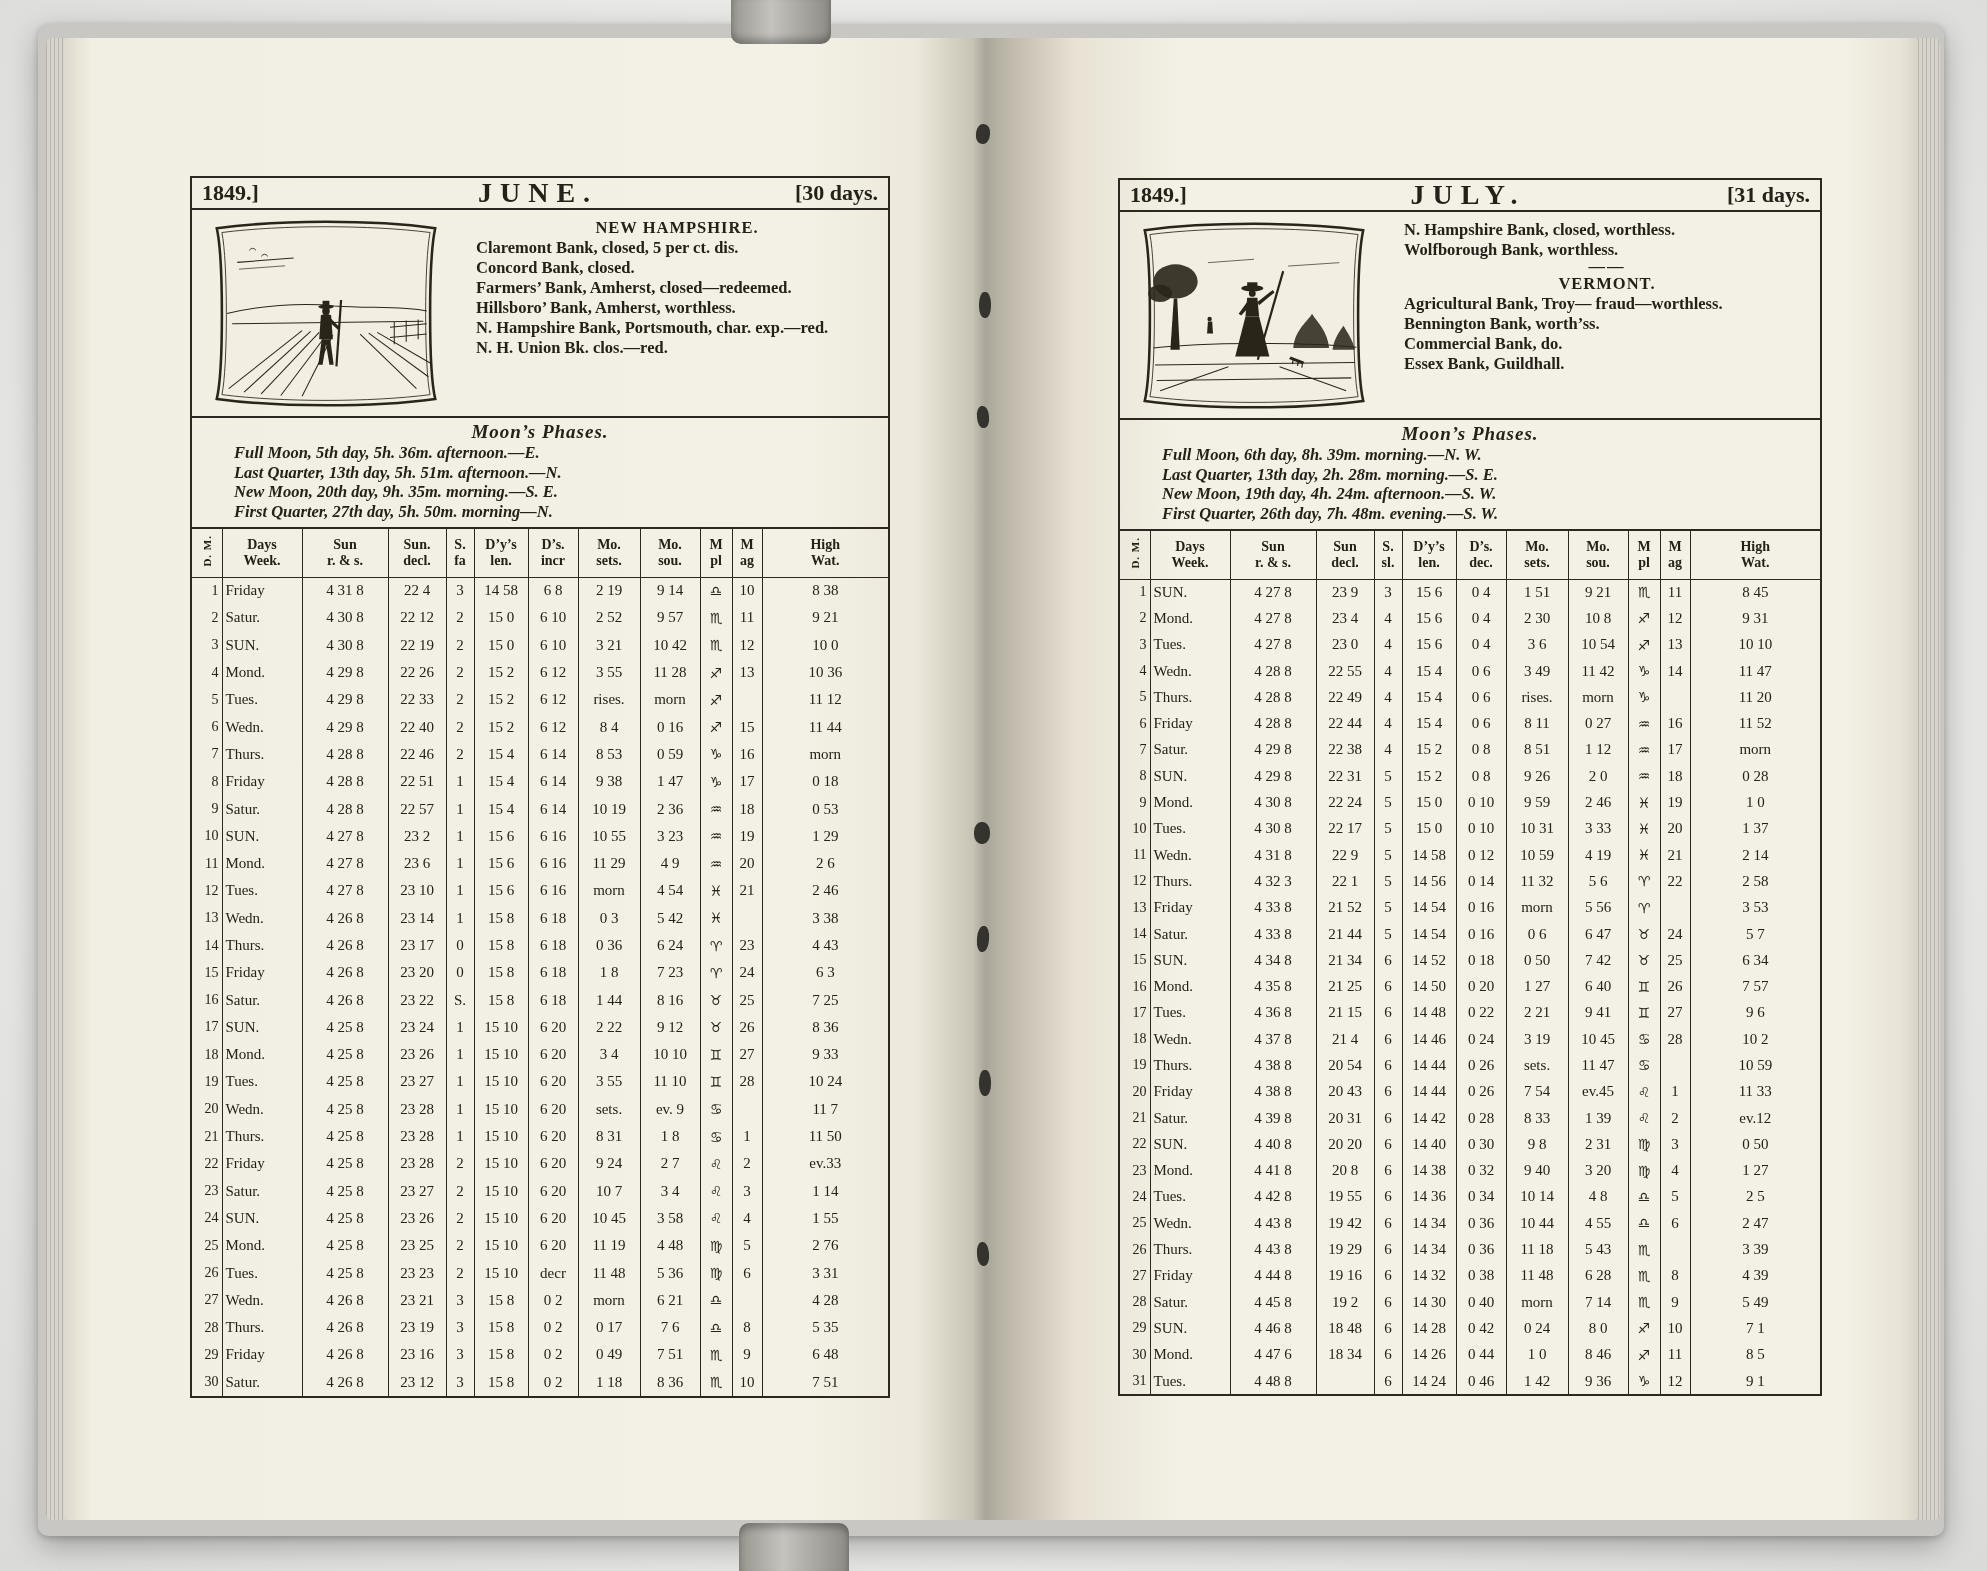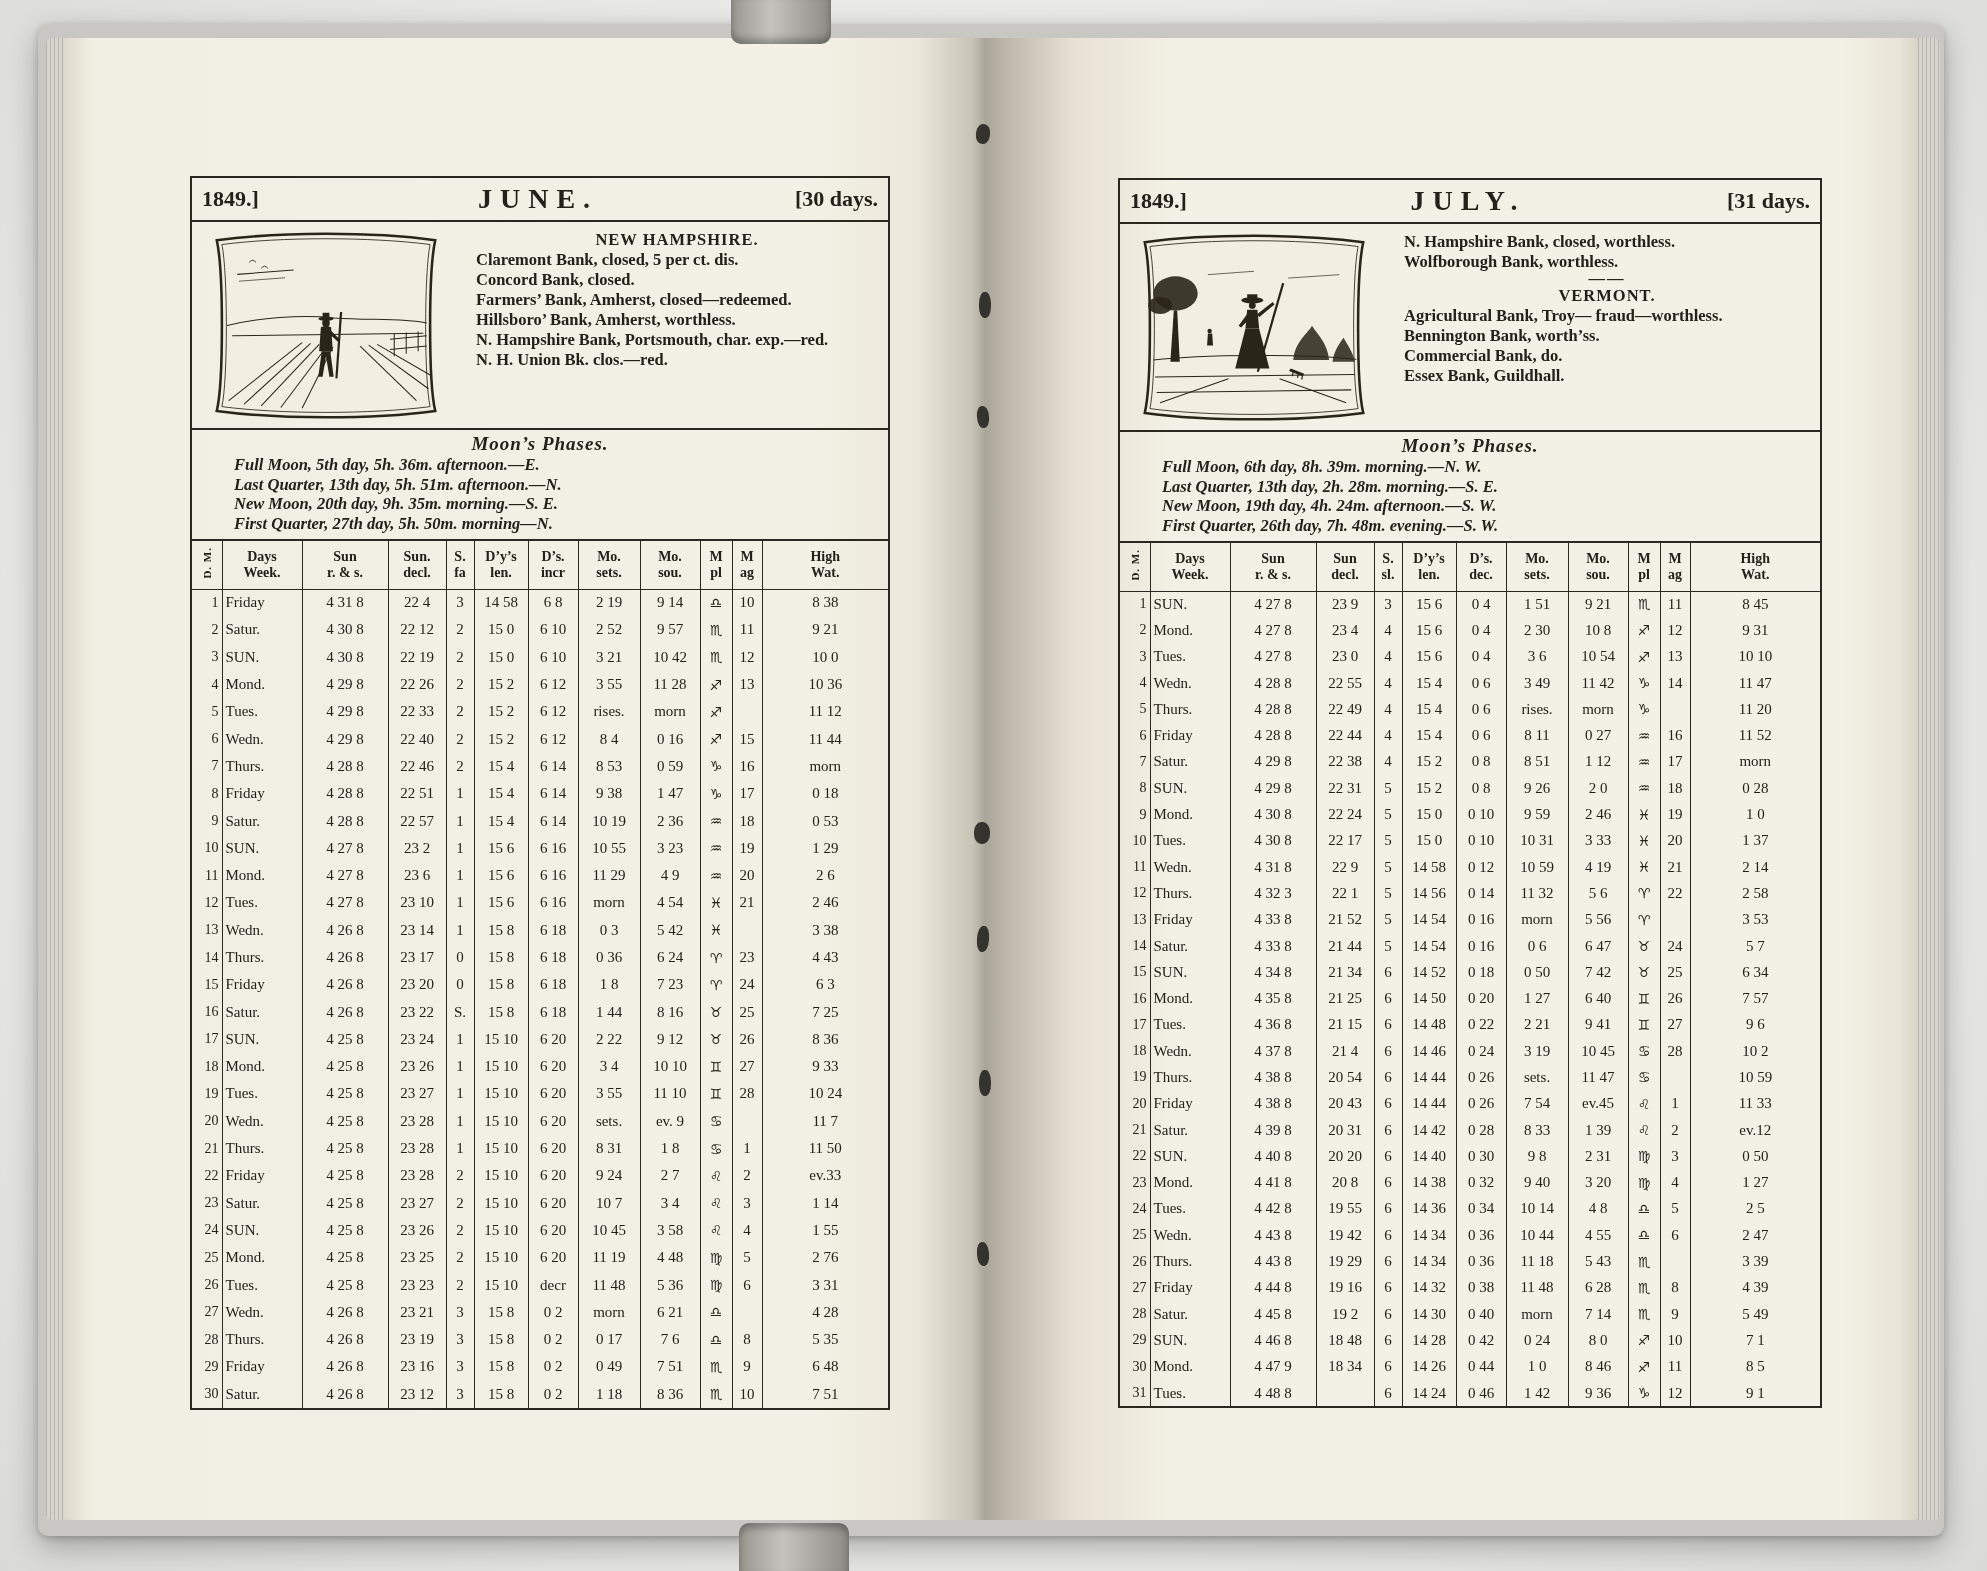--- a/index.html
+++ b/index.html
@@ -24,21 +24,21 @@
   .strap.top { left:731px; top:0; width:100px; height:44px; border-radius:0 0 10px 10px;
                box-shadow: inset 0 -5px 7px rgba(0,0,0,.28); }
   .strap.bottom { left:739px; top:1523px; width:110px; height:48px; border-radius:10px 10px 0 0;
                box-shadow: inset 0 5px 7px rgba(0,0,0,.28); }
 
   .content { position:absolute; border:2px solid #2c2821; }
   .content.june { left:190px; top:176px; width:700px; }
   .content.july { left:1118px; top:178px; width:704px; }
 
   .month-header { position:relative; display:flex; justify-content:space-between; align-items:center;
-                  height:44px; padding:0 10px; border-bottom:2px solid #2c2821;
+                  height:32px; padding:0 10px; border-bottom:2px solid #2c2821;
                   font-weight:bold; font-size:22px; }
   .month-header .month { position:absolute; left:0; right:4px; text-align:center;
                          font-size:28px; letter-spacing:8px; }
   .month-header .year, .month-header .dayscount { position:relative; z-index:1; }
 
   .top-section { display:flex; border-bottom:2px solid #2c2821; padding:6px 6px 4px 6px; gap:16px; }
   .illus { flex:0 0 256px; }
   .illus svg { width:256px; height:196px; display:block; }
   .notes { flex:1; font-weight:bold; font-size:16.5px; line-height:20px; padding:2px 4px 0 6px; }
   .notes > div.center { text-align:center; letter-spacing:1px; }
@@ -1130,21 +1130,21 @@
             <td class="c6">0 42</td>
             <td class="c7">0 24</td>
             <td class="c8">8 0</td>
             <td class="c9">♐</td>
             <td class="c10">10</td>
             <td class="c11">7 1</td>
           </tr>
           <tr>
             <td class="c0">30</td>
             <td class="c1">Mond.</td>
-            <td class="c2">4 47 9</td>
+            <td class="c2">4 47 6</td>
             <td class="c3">18 34</td>
             <td class="c4">6</td>
             <td class="c5">14 26</td>
             <td class="c6">0 44</td>
             <td class="c7">1 0</td>
             <td class="c8">8 46</td>
             <td class="c9">♐</td>
             <td class="c10">11</td>
             <td class="c11">8 5</td>
           </tr>

